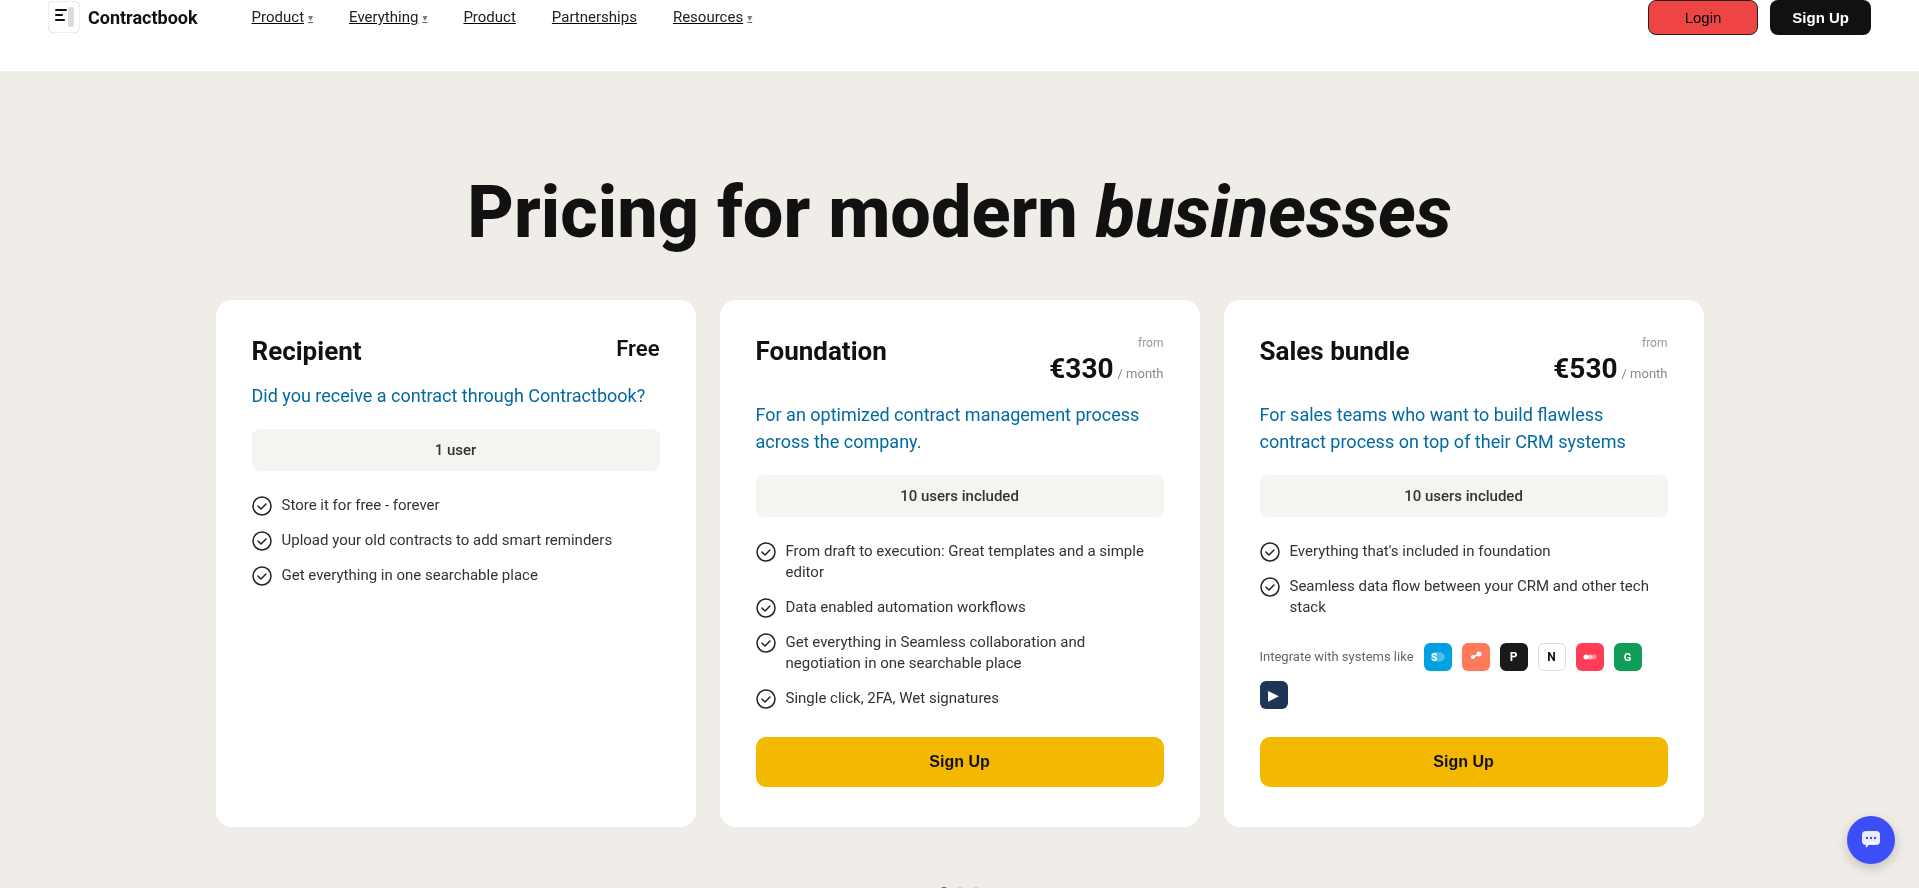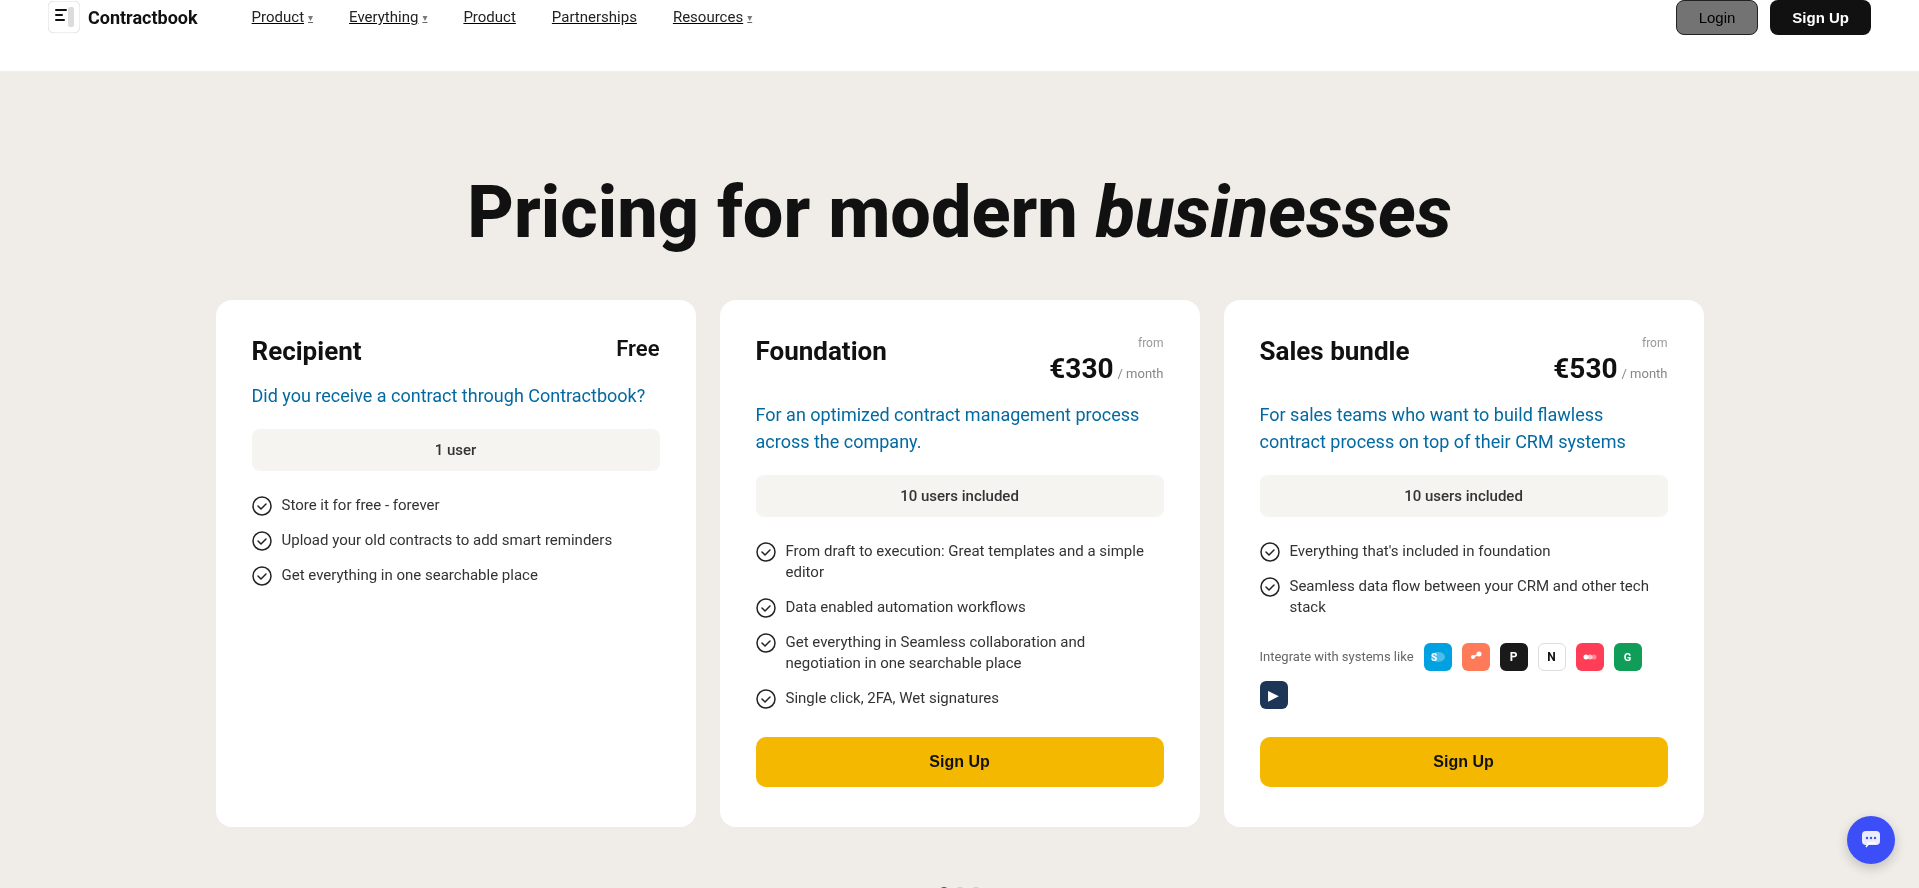--- a/index.html
+++ b/index.html
@@ -60,24 +60,24 @@
     .nav-item .chevron {
       font-size: 10px;
       opacity: 0.6;
     }
     .nav-right {
       display: flex;
       align-items: center;
       gap: 12px;
     }
     .btn-login {
-      padding: 8px 22px;
+      padding: 8px 36px;
       border: 1.5px solid #222;
       border-radius: 8px;
-      background: #737373;
+      background: #ef4444;
       font-size: 15px;
       cursor: pointer;
       font-weight: 500;
     }
     .btn-signup-nav {
       padding: 9px 22px;
       border: none;
       border-radius: 8px;
       background: #111;
       color: #fff;

